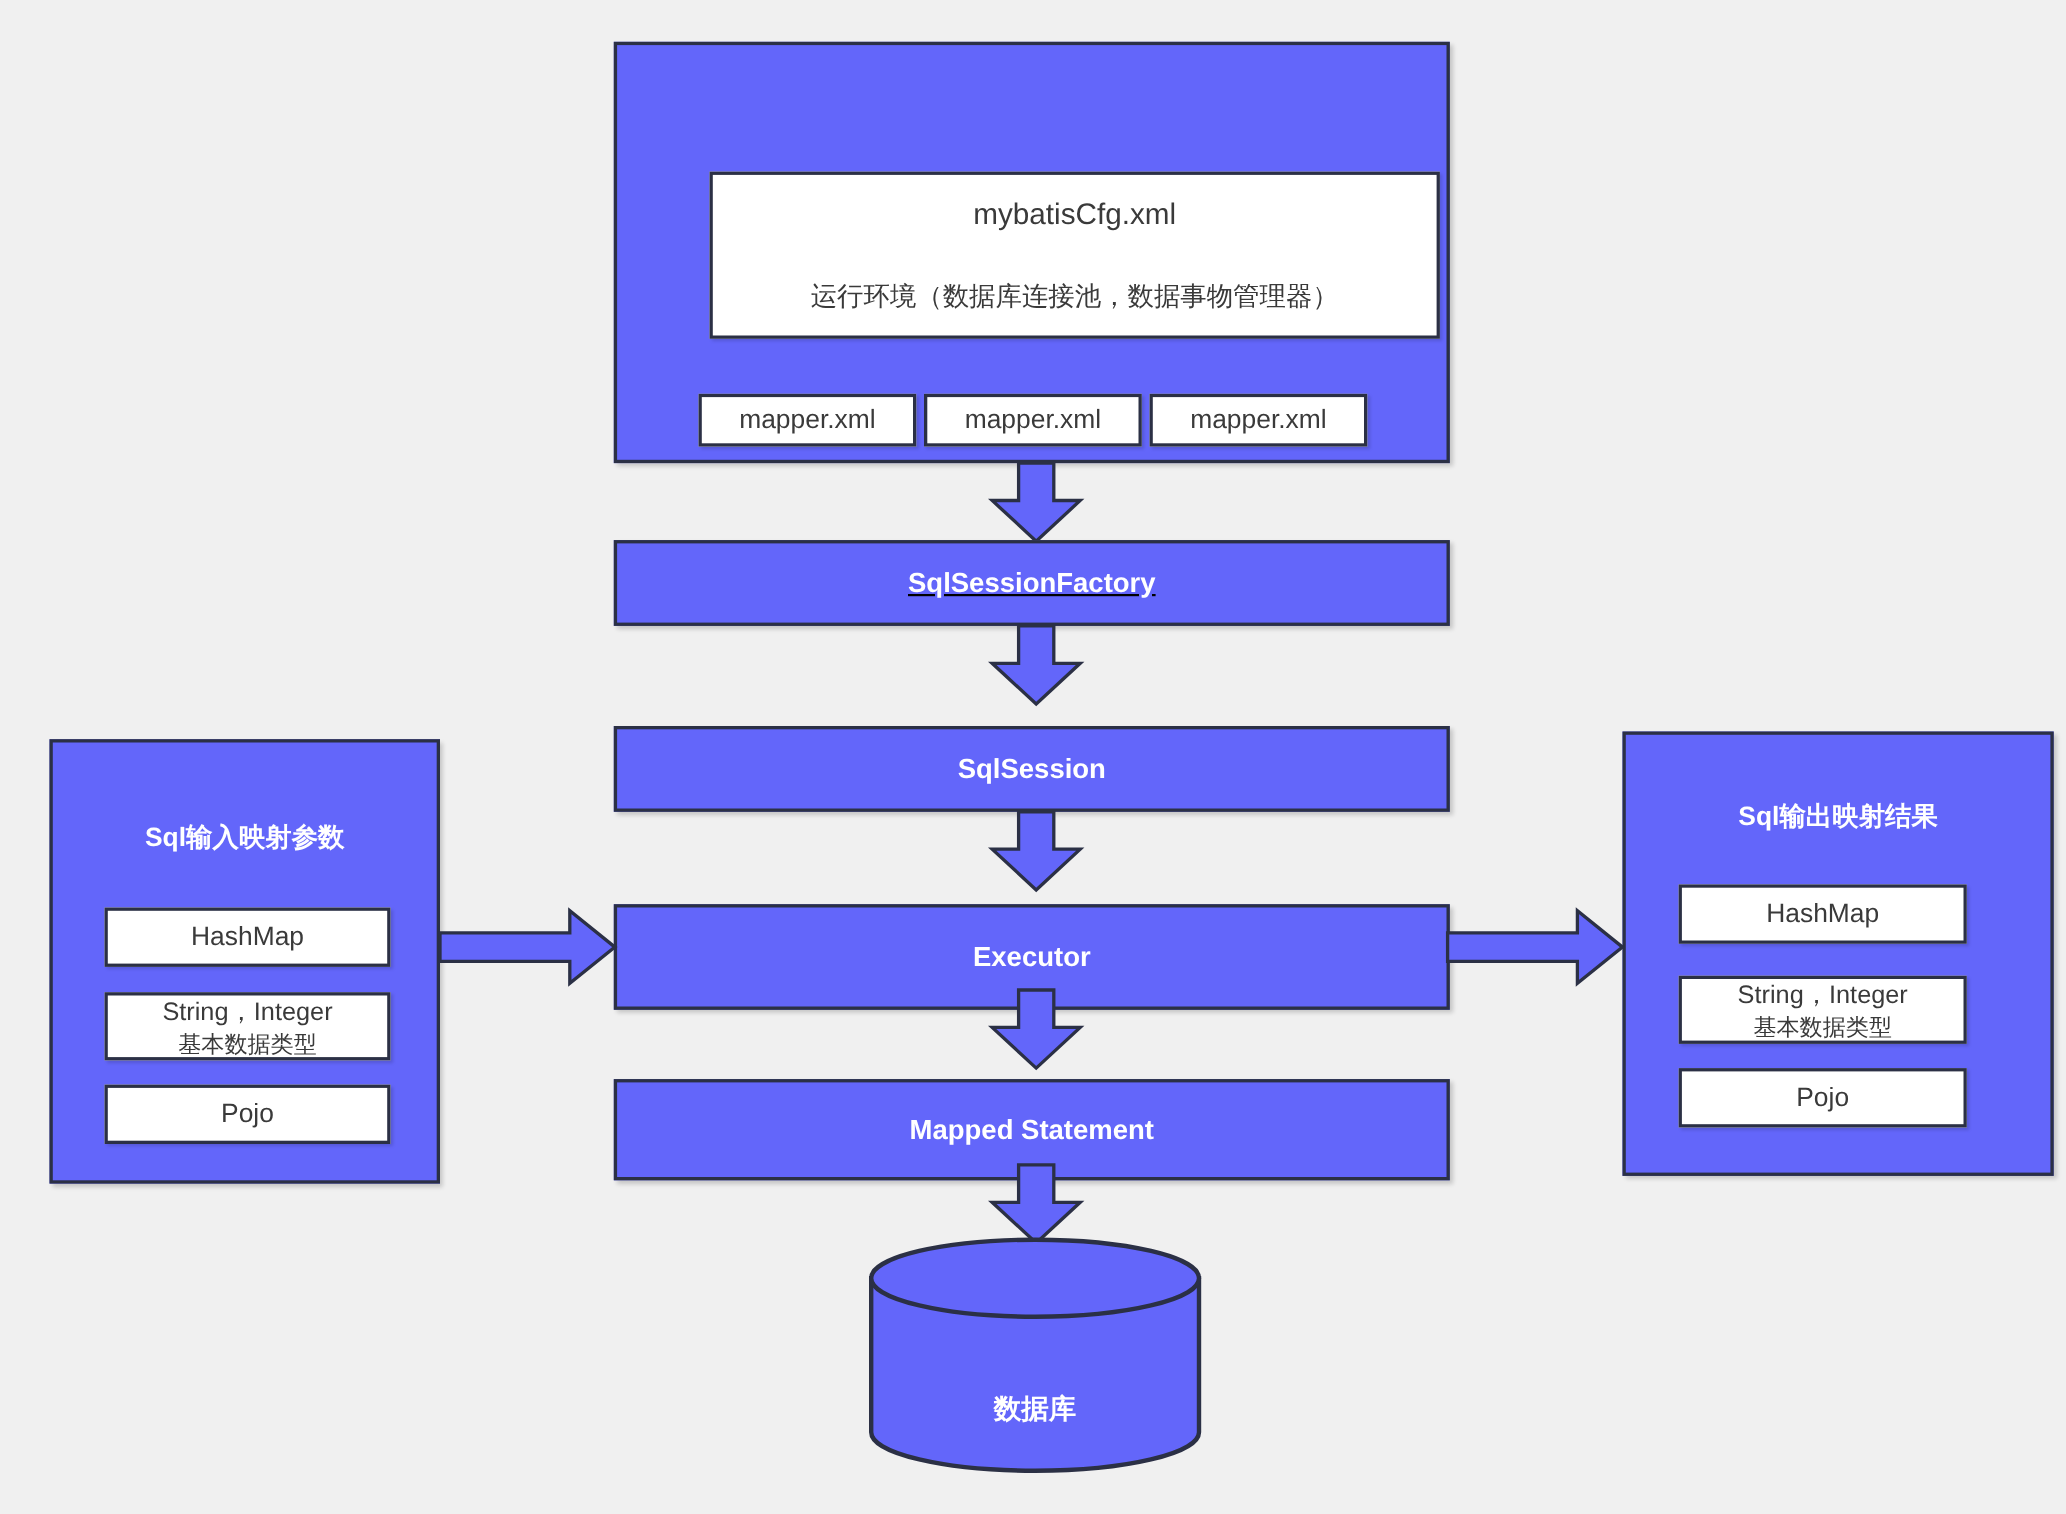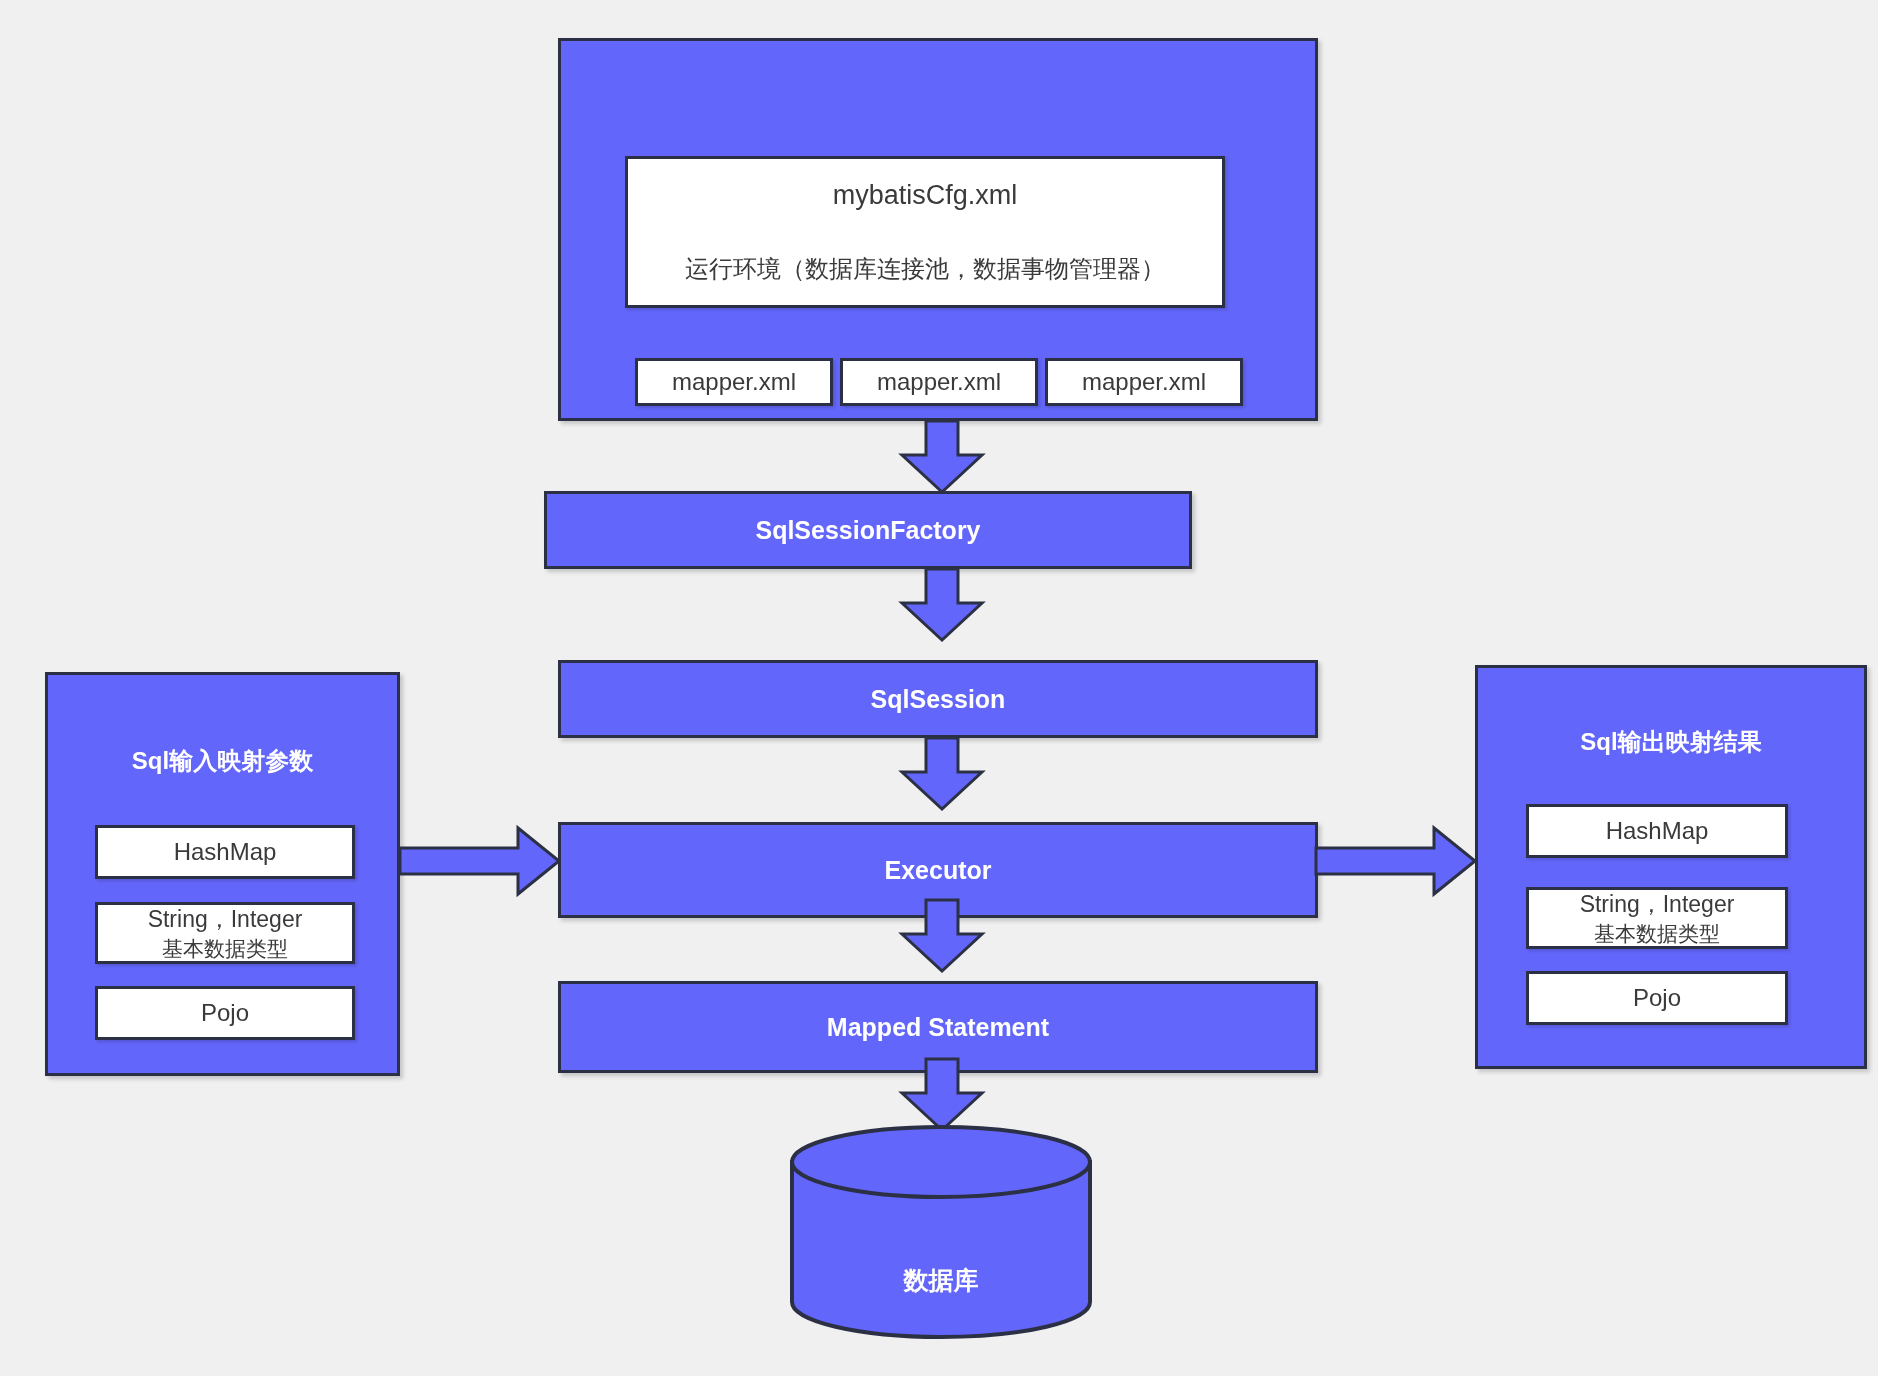--- a/index.html
+++ b/index.html
@@ -99,41 +99,41 @@
     white-space: nowrap;
   }
 </style>
 </head>
 <body>
 
 <div id="canvas">
 
   <div class="node" style="left:558px; top:38px; width:760px; height:383px;">
 
-    <div class="white-box" style="left:64px; top:115px; width:600px; height:152px;gap:20px;">
+    <div class="white-box" style="left:84px; top:115px; width:664px; height:152px;gap:20px;">
       <div class="txt" style="font-size:27px; margin-bottom:22px;">mybatisCfg.xml</div>
       <div class="txt" style="font-size:24px;">运行环境（数据库连接池，数据事物管理器）</div>
     </div>
 
     <div class="white-box" style="left:74px; top:317px; width:198px; height:48px;">
       <div class="txt" style="font-size:24px;">mapper.xml</div>
     </div>
     <div class="white-box" style="left:279px; top:317px; width:198px; height:48px;">
       <div class="txt" style="font-size:24px;">mapper.xml</div>
     </div>
     <div class="white-box" style="left:484px; top:317px; width:198px; height:48px;">
       <div class="txt" style="font-size:24px;">mapper.xml</div>
     </div>
   </div>
 
   <svg class="arrow-svg" style="left:900px; top:421px; width:84px; height:73px;" viewBox="0 0 84 73">
     <polygon class="arrow-shape" points="26,0 58,0 58,34 82,34 42,71 2,34 26,34"></polygon>
   </svg>
 
-  <div class="node bar" style="left:544px; top:491px; width:648px; height:78px;">
+  <div class="node bar" style="left:558px; top:491px; width:760px; height:78px;text-decoration:underline;">
     <div class="node-label">SqlSessionFactory</div>
   </div>
 
   <svg class="arrow-svg" style="left:900px; top:569px; width:84px; height:73px;" viewBox="0 0 84 73">
     <polygon class="arrow-shape" points="26,0 58,0 58,34 82,34 42,71 2,34 26,34"></polygon>
   </svg>
 
   <div class="node bar" style="left:558px; top:660px; width:760px; height:78px;">
     <div class="node-label">SqlSession</div>
   </div>

